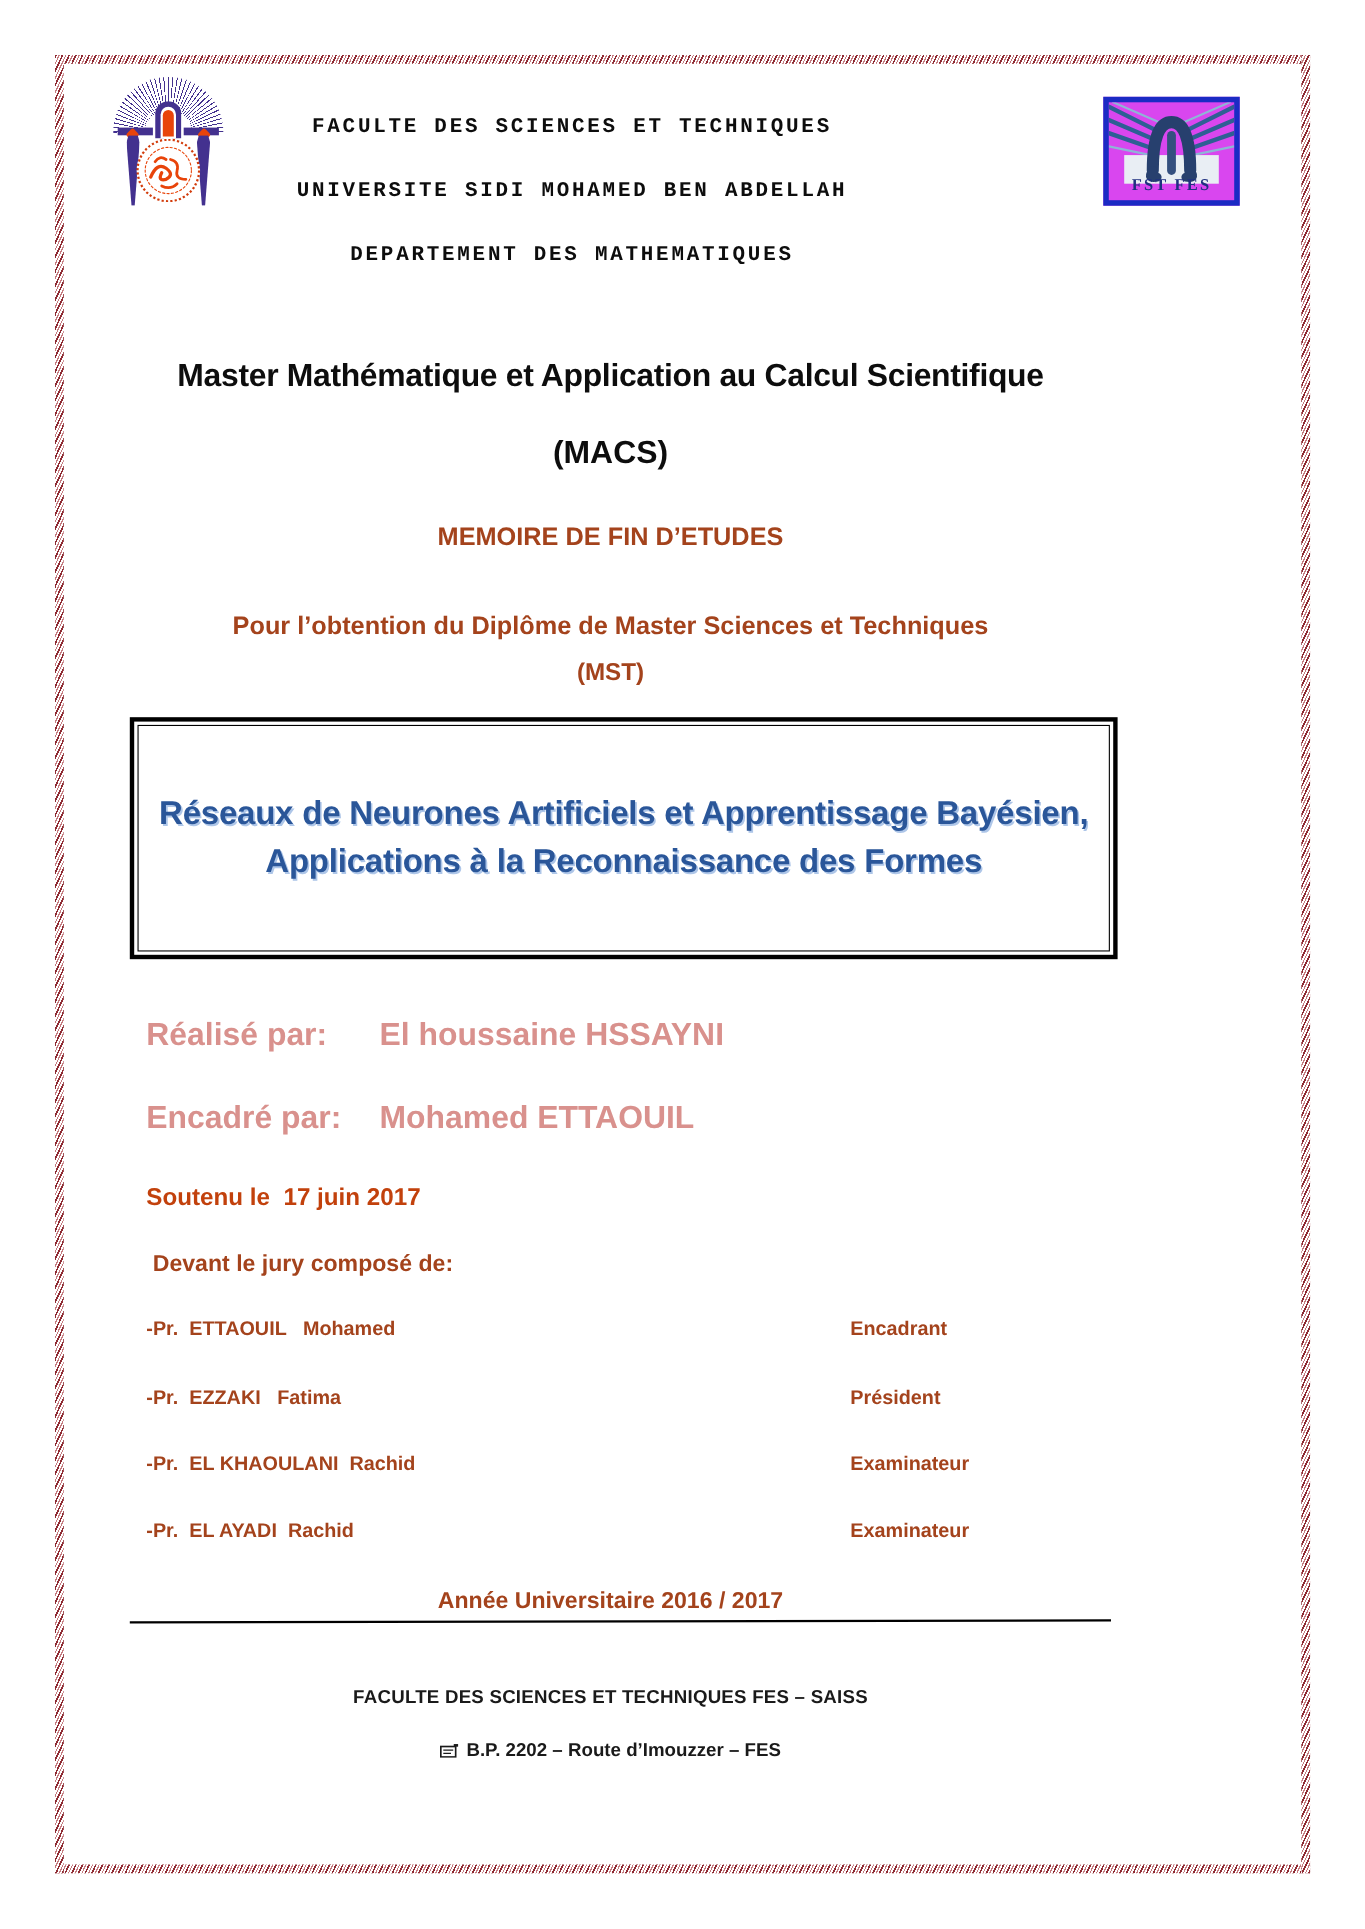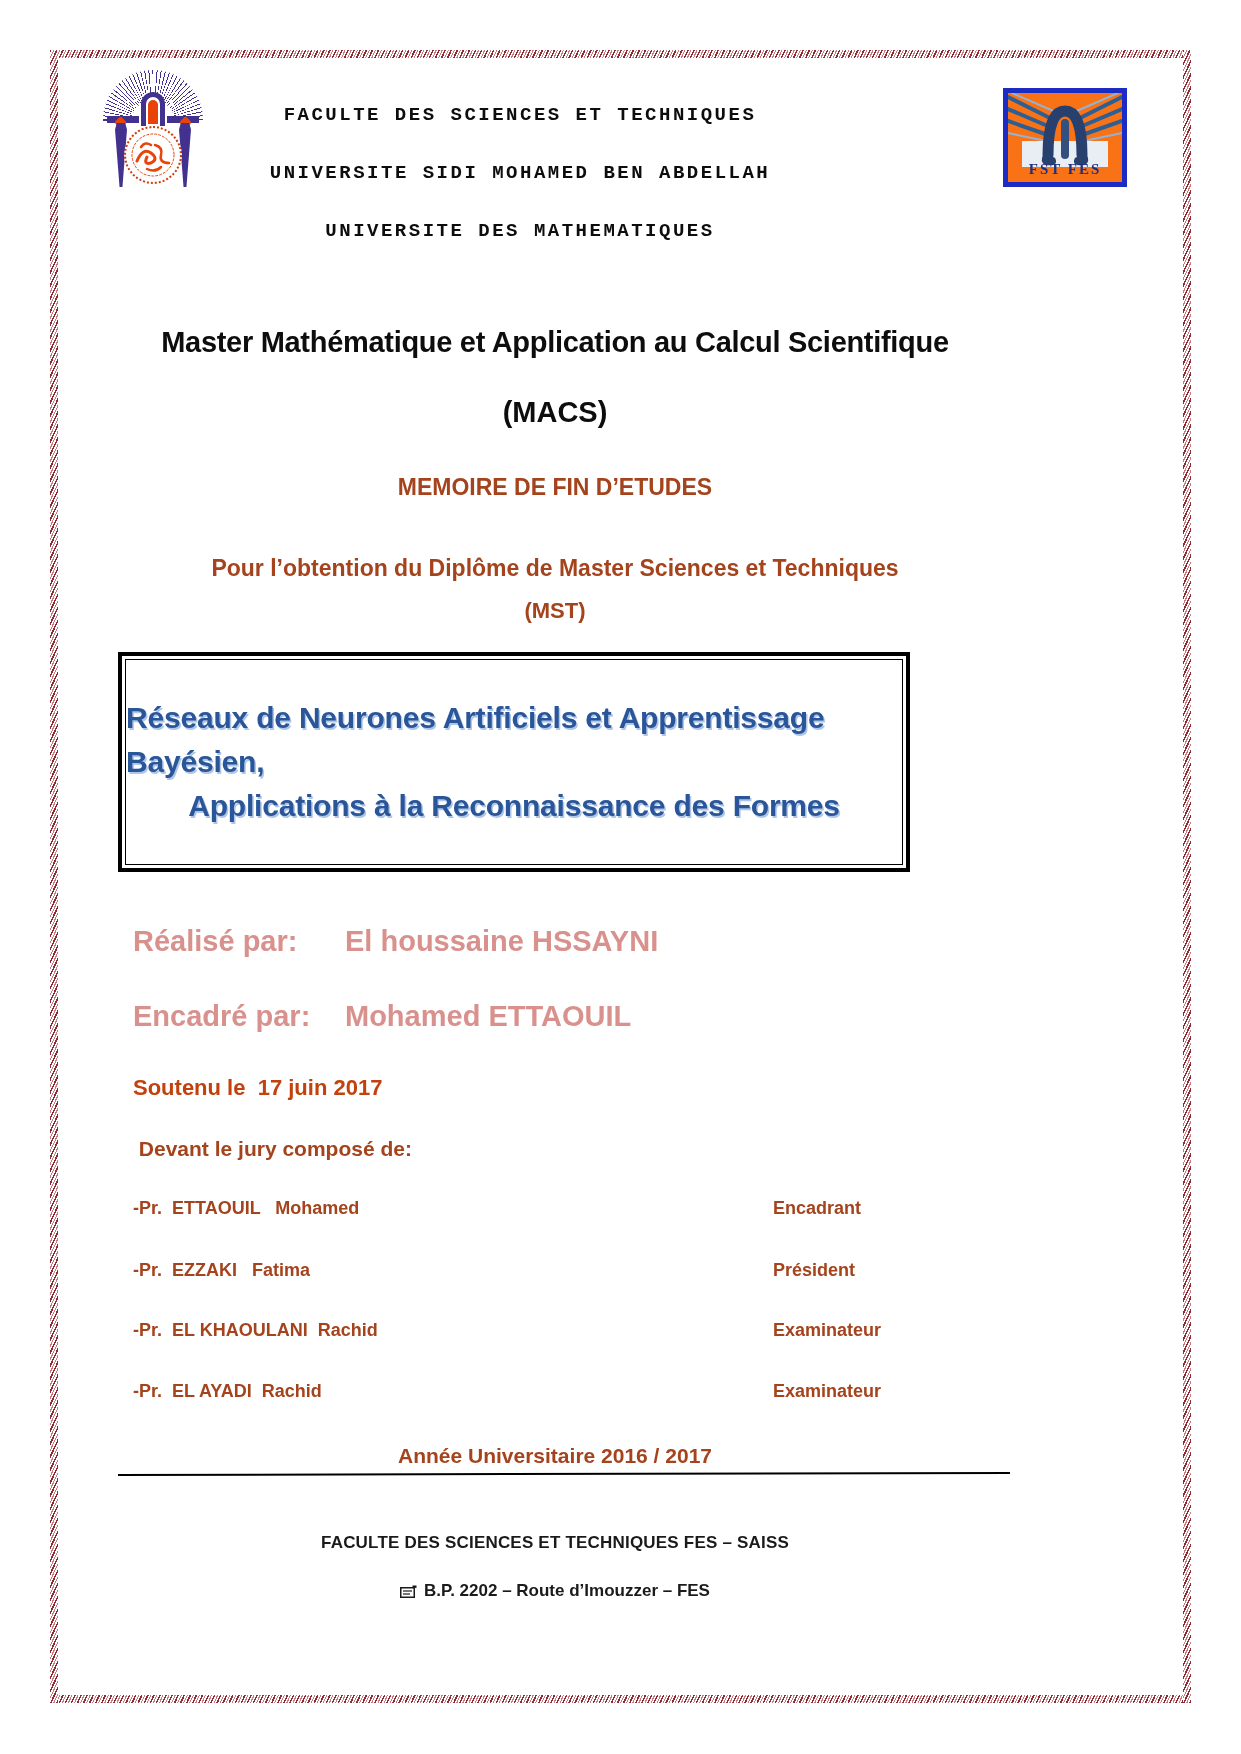--- a/index.html
+++ b/index.html
@@ -32,35 +32,35 @@
   .seal-flame{position:absolute;top:48px;width:9px;height:9px;background:#e8440a;transform:rotate(45deg);border-radius:2px;}
   .seal-flame.l{left:13px;}
   .seal-flame.r{left:78px;}
   .seal-arch{position:absolute;left:38px;top:22px;width:24px;height:34px;border:5px solid #43318f;
      border-bottom:none;border-radius:14px 14px 0 0;box-sizing:border-box;background:#fff;}
   .seal-arch-core{position:absolute;left:45px;top:30px;width:10px;height:24px;background:#e8440a;border-radius:5px 5px 0 0;}
   .seal-medal{position:absolute;left:21px;top:56px;width:58px;height:58px;border-radius:50%;
      border:2px dotted #d23b0a;background:#fff;box-sizing:border-box;}
   .seal-medal svg{position:absolute;left:3px;top:3px;}
   
-  .fst{position:absolute;left:1003px;top:88px;width:124px;height:99px;background:#f97316;
+  .fst{position:absolute;left:1003px;top:88px;width:124px;height:99px;background:#d946ef;
      border:5px solid #1b2bc4;box-sizing:border-box;overflow:hidden;}
   .fst svg{display:block;}
   .fst-caption{position:absolute;left:0;right:0;bottom:4px;text-align:center;
      font-family:"Liberation Serif",serif;font-weight:bold;font-size:15px;color:#1f3080;letter-spacing:2px;}
   
   .ccol{position:absolute;left:70px;width:970px;text-align:center;font-weight:bold;}
   
   .master-title{top:326px;font-size:29px;font-weight:bold;color:#0d0d0d;letter-spacing:-0.3px;}
   .macs{top:396px;font-size:29px;font-weight:bold;color:#0d0d0d;}
   .memoire{top:474px;font-size:23px;font-weight:bold;color:#a4431c;text-align:center;}
   .pour{top:555px;font-size:23px;font-weight:bold;color:#a4431c;}
   .mst{top:598px;font-size:22px;font-weight:bold;color:#a4431c;}
   
-  .tbox{position:absolute;left:118px;top:652px;width:792px;height:220px;border:4px solid #000;
+  .tbox{position:absolute;left:118px;top:652px;width:898px;height:220px;border:4px solid #000;
      box-sizing:border-box;background:#fff;}
   .tbox-inner{position:absolute;left:3px;top:3px;right:3px;bottom:3px;border:1.6px solid #000;
      display:flex;flex-direction:column;justify-content:center;align-items:center;}
   .tbox-line{font-size:30px;font-weight:bold;color:#2a5699;line-height:44px;
      text-shadow:1.5px 1.5px 0 #aec6e8;letter-spacing:-0.2px;}
   
   .prow{position:absolute;left:133px;display:flex;font-size:29px;font-weight:bold;color:#d9918d;}
   .prow .plabel{min-width:212px;white-space:pre;}
   .prow .pname{white-space:pre;}
   .realise{top:925px;}
@@ -137,21 +137,21 @@
         <path d="M74 62 q6 8 -4 6" fill="none" stroke="#27406e" stroke-width="8"></path>
         <line x1="57" y1="30" x2="57" y2="62" stroke="#35507f" stroke-width="8"></line>
       </g>
     </svg>
     <div class="fst-caption">FST FES</div>
   </div>
 
   <div class="header-lines">
     <div class="hl">FACULTE DES SCIENCES ET TECHNIQUES</div>
     <div class="hl">UNIVERSITE SIDI MOHAMED BEN ABDELLAH</div>
-    <div class="hl">UNIVERSITE DES MATHEMATIQUES</div>
+    <div class="hl">DEPARTEMENT DES MATHEMATIQUES</div>
   </div>
 
   <div class="ccol master-title">Master Mathématique et Application au Calcul Scientifique</div>
   <div class="ccol macs">(MACS)</div>
   <div class="ccol memoire">MEMOIRE DE FIN D’ETUDES</div>
   <div class="ccol pour">Pour l’obtention du Diplôme de Master Sciences et Techniques</div>
   <div class="ccol mst">(MST)</div>
 
   <div class="tbox">
     <div class="tbox-inner">

